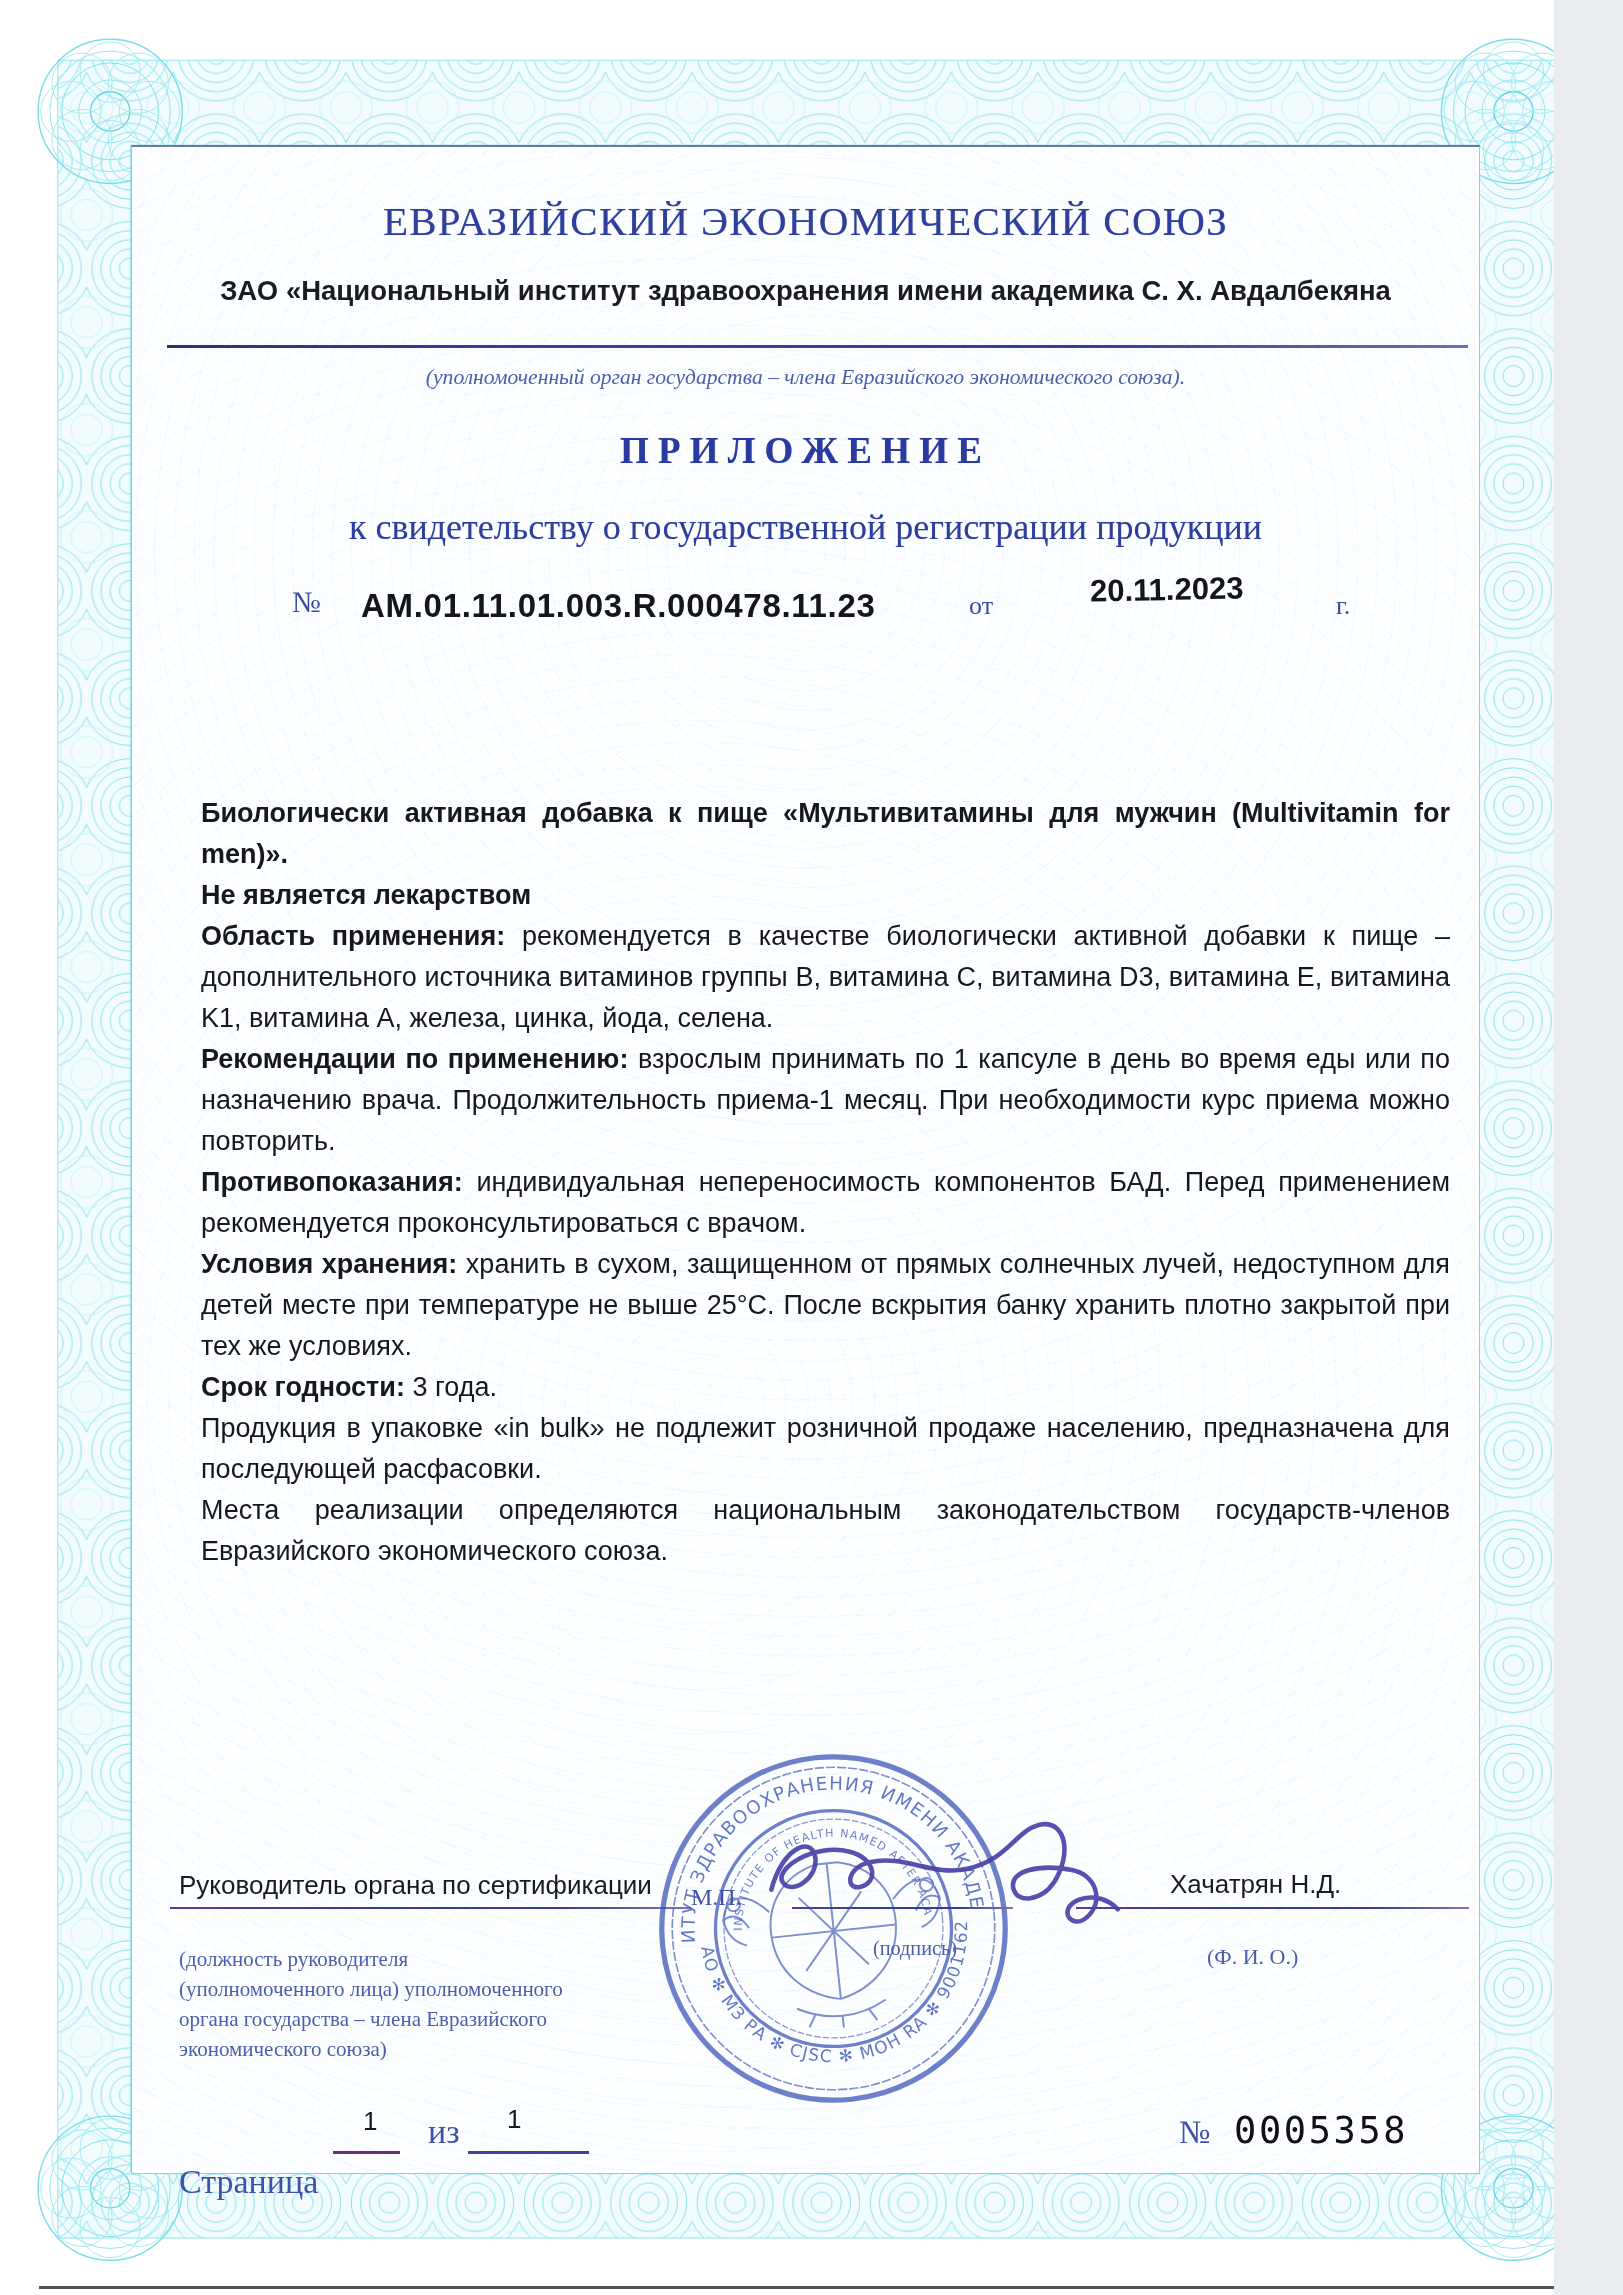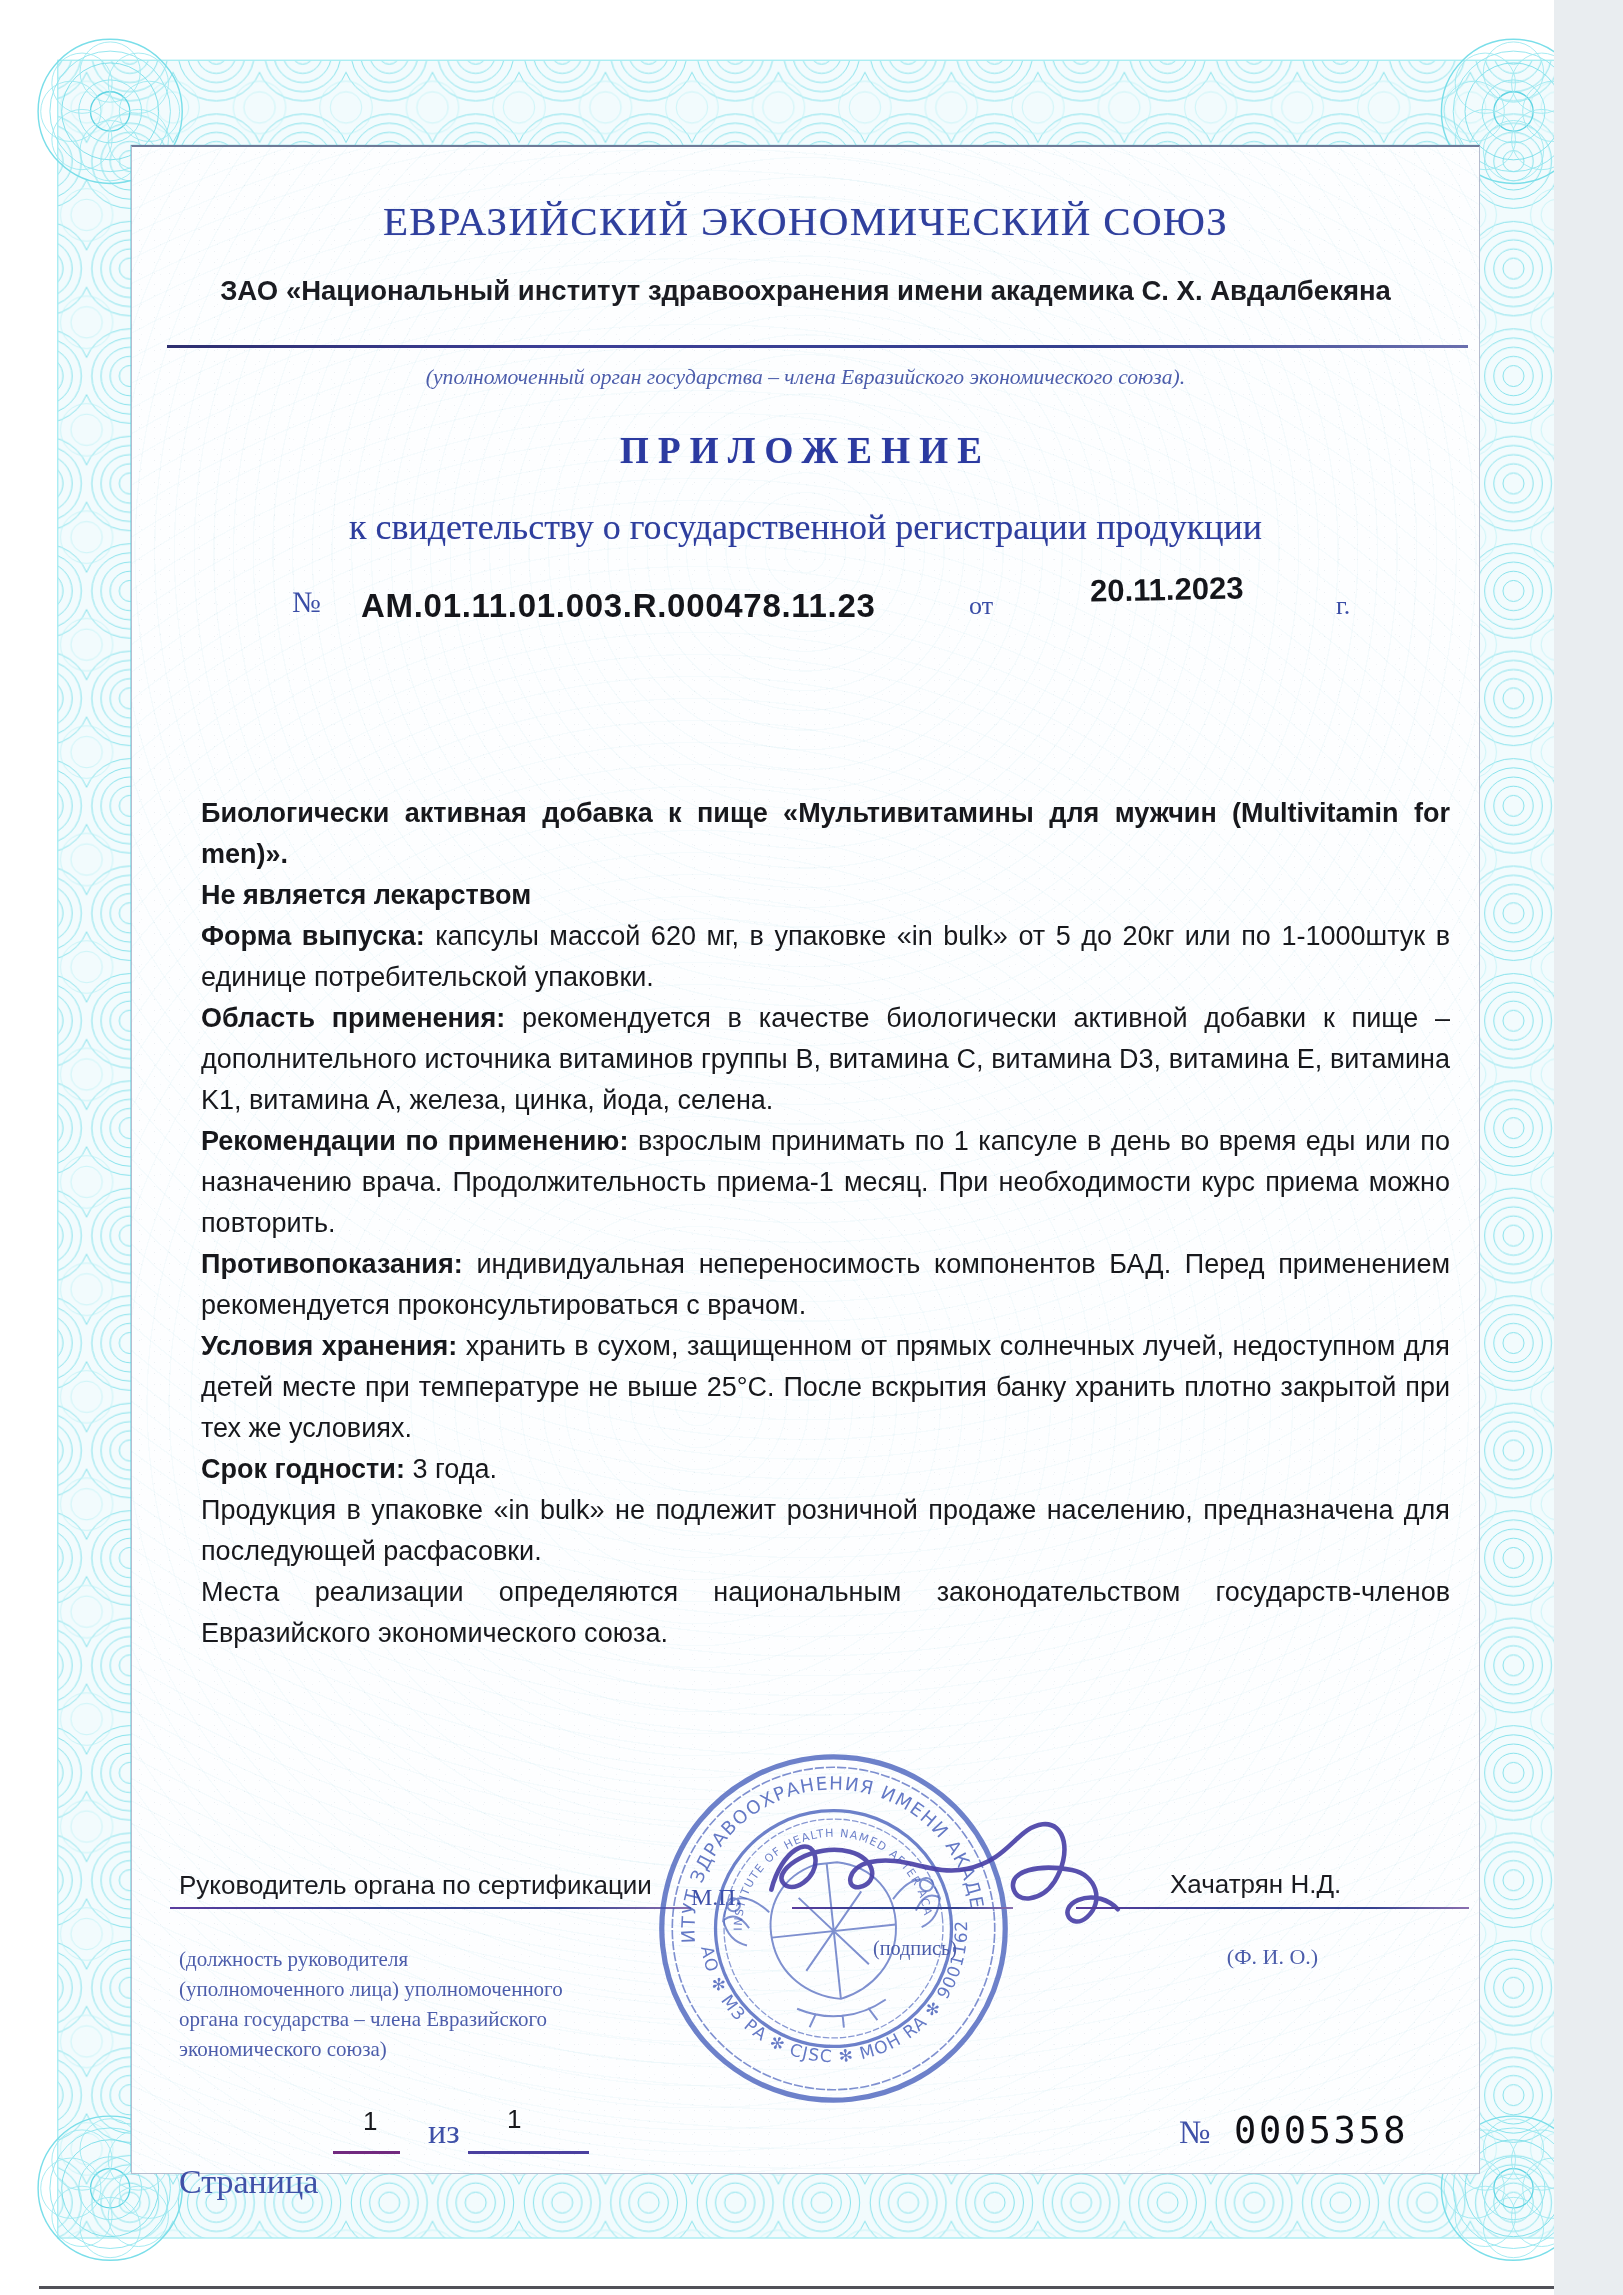--- a/index.html
+++ b/index.html
@@ -47,21 +47,21 @@
   
   .sig-title{left:47px; top:1723px; font-size:26px; color:#1a1b20; white-space:nowrap;}
   .line{height:2px; background:linear-gradient(90deg,#5a3d9e,#31408f 40%,#35418f 75%,#8a6fb0);}
   .sig-underline-left{left:38px; top:1760px; width:521px;}
   .sig-line{left:660px; top:1760px; width:221px;}
   .fio-line{left:944px; top:1760px; width:393px;}
   .sig-captions{left:47px; top:1797px; font-size:21px; line-height:30px; color:#4c5dab;}
   .mp-label{left:559px; top:1737px; font-size:24px; color:#3f51a8;}
   .podpis{left:675px; top:1790px; width:216px; text-align:center; font-size:20.3px; color:#4c5dab;}
   .sig-name{left:1038px; top:1722px; font-size:26px; color:#1a1b20; white-space:nowrap;}
-  .fio-caption{left:1075px; top:1797px; width:131px; text-align:center; font-size:22px; color:#4c5dab;}
+  .fio-caption{left:1075px; top:1797px; width:131px; text-align:left; font-size:22px; color:#4c5dab;}
   .stamp{left:518px; top:1598px; width:367px; height:367px; transform:rotate(-6deg); opacity:.92;}
   .stamp-text{font-family:"DejaVu Sans", sans-serif; fill:#3a54b6; letter-spacing:2px;}
   .sig-svg{left:603px; top:1625px; width:393px; height:183px;}
   
   .page-label{left:47px; top:1991px; font-size:34px; color:#3f51a8;margin-top:25px;}
   .page-cur{left:231px; top:1959px; font-size:26px; color:#17181c;}
   .of-label{left:296px; top:1966px; font-size:34px; color:#3f51a8;}
   .page-tot{left:375px; top:1957px; font-size:26px; color:#17181c;}
   .ul1{left:201px; top:2004px; width:67px; height:2.6px; background:#71297f;}
   .ul2{left:336px; top:2004px; width:121px; height:2.6px; background:#4a3f9f;}
@@ -145,21 +145,20 @@
 
     <span class="abs serif num-label">№</span>
     <span class="abs num-value">AM.01.11.01.003.R.000478.11.23</span>
     <span class="abs serif date-prefix">от</span>
     <span class="abs date-value">20.11.2023</span>
     <span class="abs serif date-suffix">г.</span>
 
     <div class="abs body-text">
       <p class="p-bold"><b class="lbl"></b><span>Биологически активная добавка к пище «Мультивитамины для мужчин (Multivitamin for men)».</span></p>
       <p class="p-bold"><b class="lbl"></b><span>Не является лекарством</span></p>
-      <p><b class="lbl">Форма выпуска:</b><span>капсулы массой 620 мг, в упаковке «in bulk» от 5 до 20кг или по 1-1000штук в единице потребительской упаковки.</span></p>
       <p><b class="lbl">Область применения:</b><span>рекомендуется в качестве биологически активной добавки к пище – дополнительного источника витаминов группы B, витамина C, витамина D3, витамина E, витамина K1, витамина A, железа, цинка, йода, селена.</span></p>
       <p><b class="lbl">Рекомендации по применению:</b><span>взрослым принимать по 1 капсуле в день во время еды или по назначению врача. Продолжительность приема-1 месяц. При необходимости курс приема можно повторить.</span></p>
       <p><b class="lbl">Противопоказания:</b><span>индивидуальная непереносимость компонентов БАД. Перед применением рекомендуется проконсультироваться с врачом.</span></p>
       <p><b class="lbl">Условия хранения:</b><span>хранить в сухом, защищенном от прямых солнечных лучей, недоступном для детей месте при температуре не выше 25°С. После вскрытия банку хранить плотно закрытой при тех же условиях.</span></p>
       <p><b class="lbl">Срок годности:</b><span>3 года.</span></p>
       <p><b class="lbl"></b><span>Продукция в упаковке «in bulk» не подлежит розничной продаже населению, предназначена для последующей расфасовки.</span></p>
       <p><b class="lbl"></b><span>Места реализации определяются национальным законодательством государств-членов Евразийского экономического союза.</span></p>
     </div>
 
     <div class="abs sig-title">Руководитель органа по сертификации</div>

